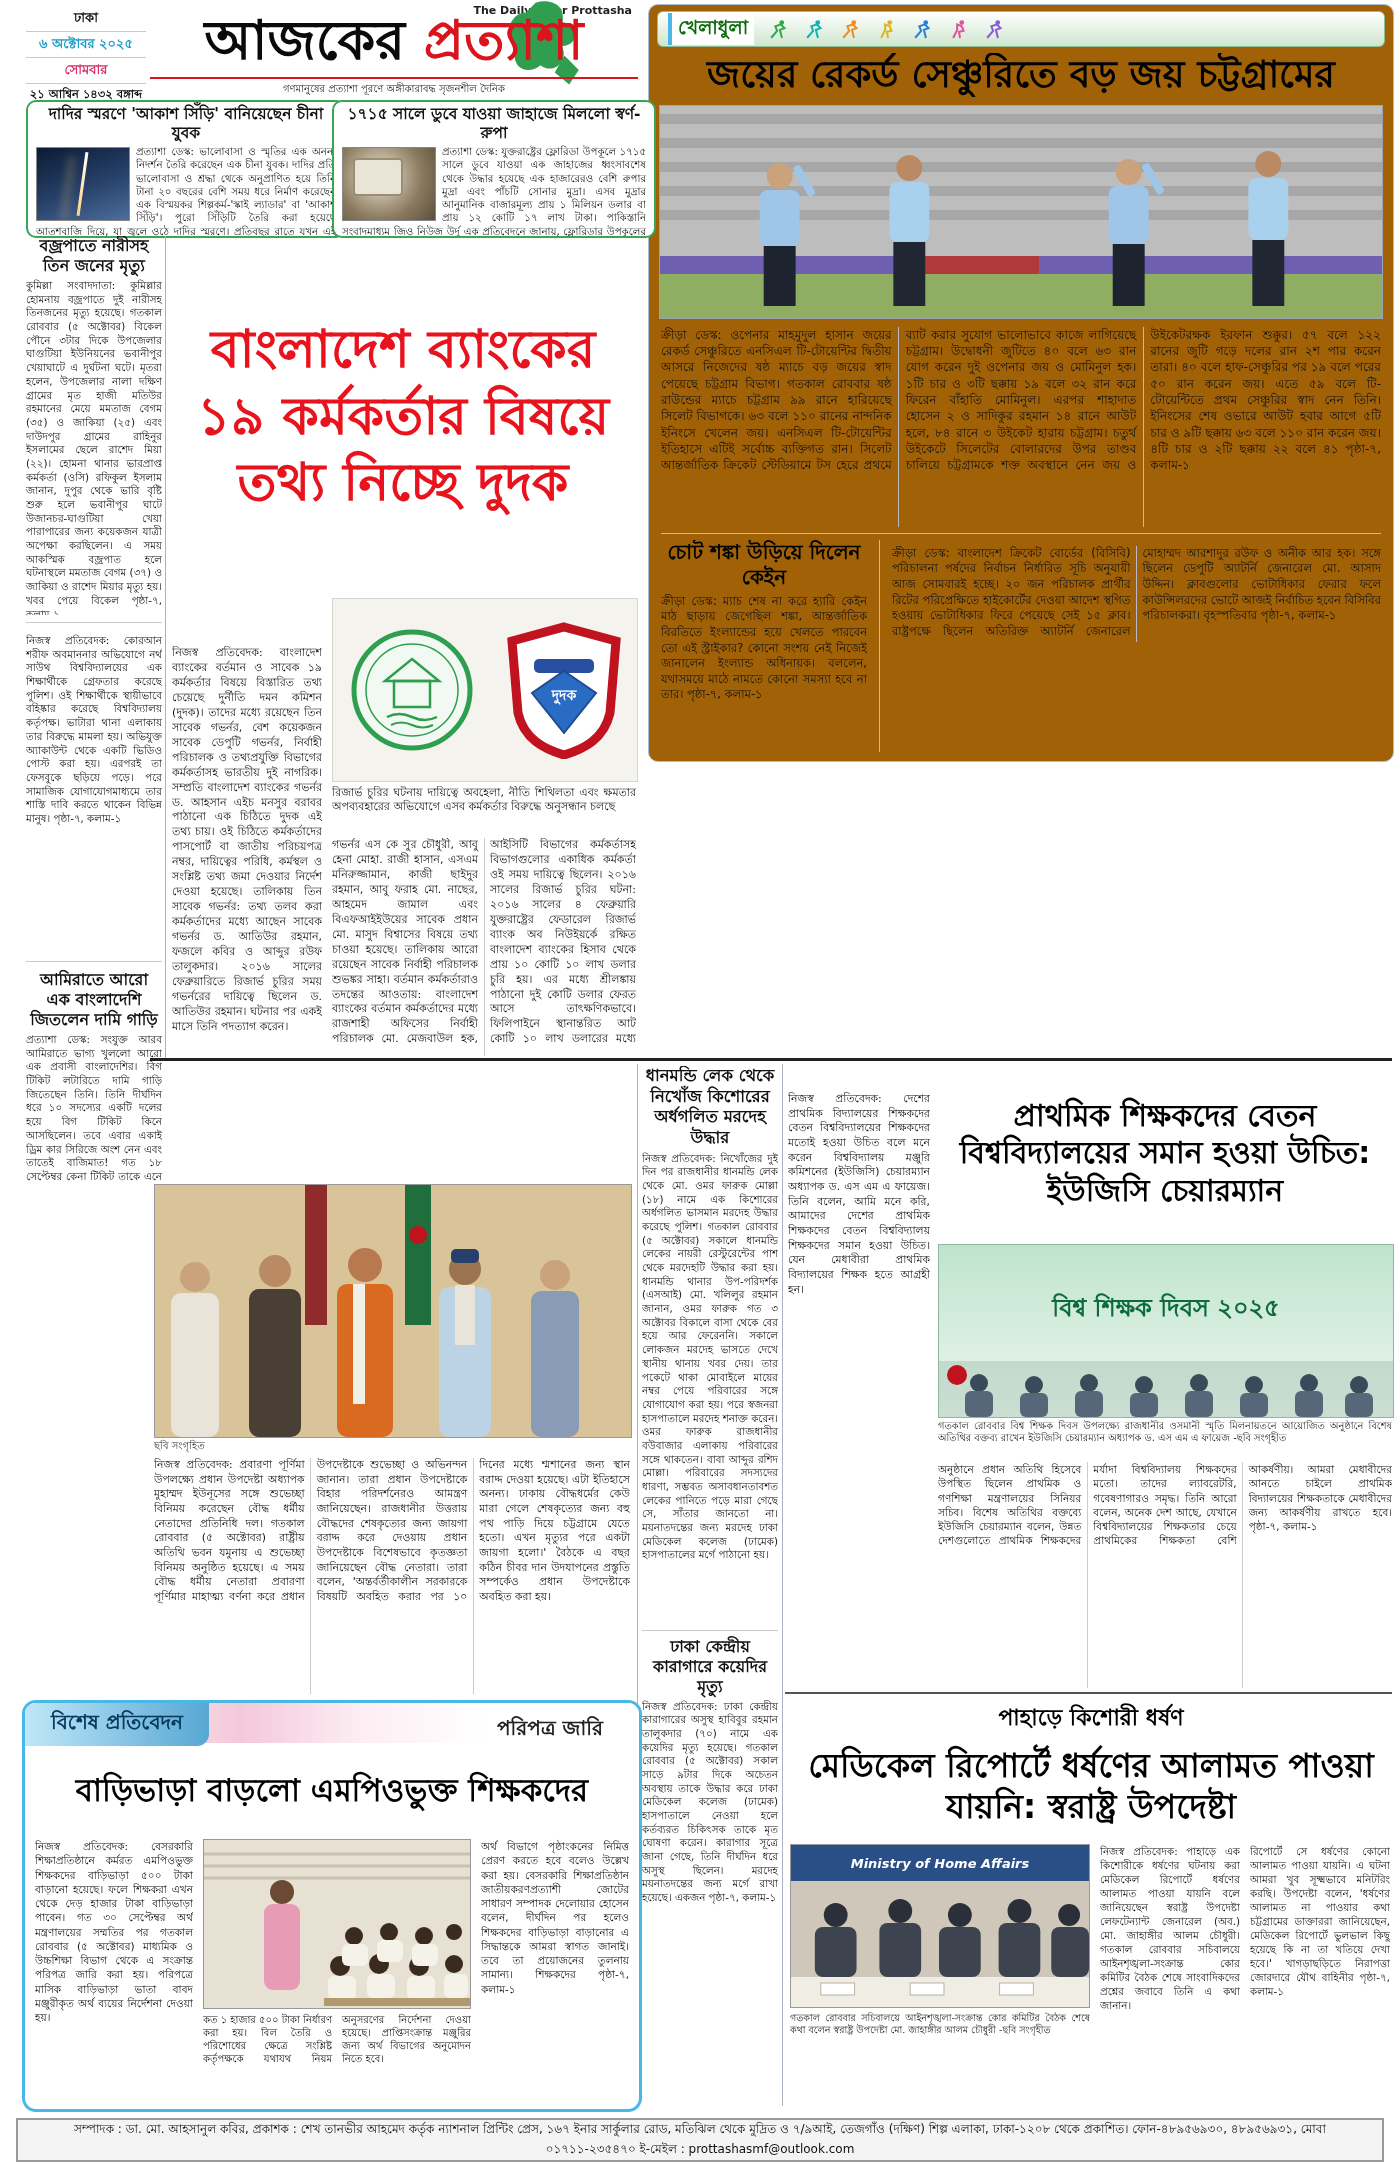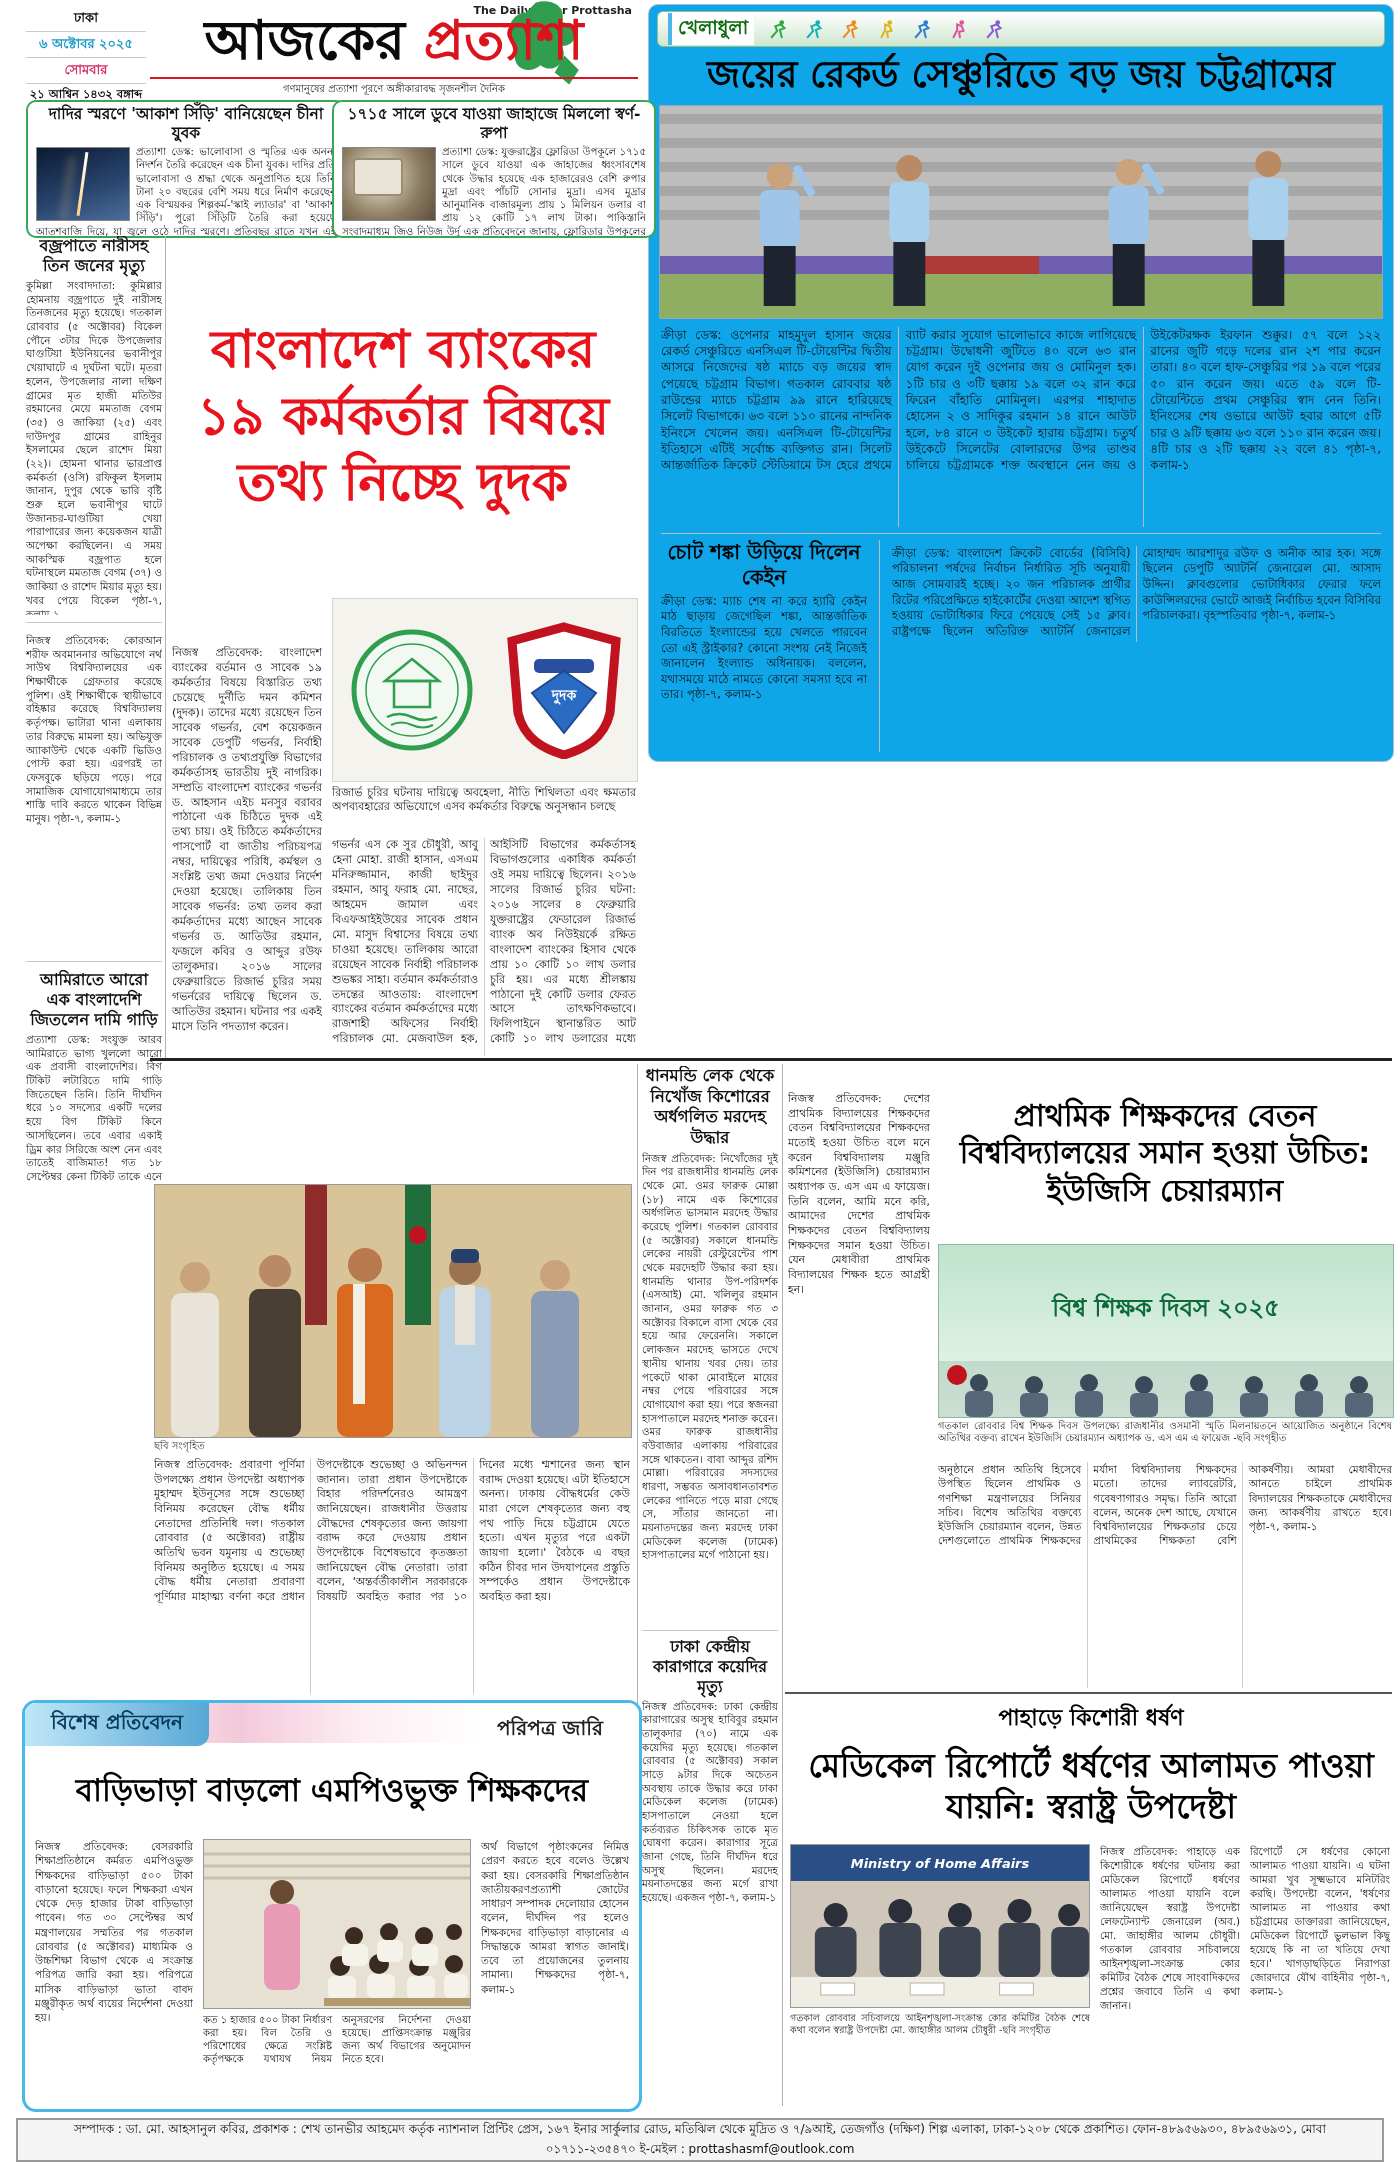--- a/index.html
+++ b/index.html
@@ -18,21 +18,21 @@
   .masthead{left:150px;top:0;width:488px;height:98px;}
   .m-eng{position:absolute;right:6px;top:4px;font-size:11px;font-weight:bold;color:#222;}
   .m-name{position:absolute;left:0;top:14px;width:100%;text-align:center;font-weight:800;font-size:54px;line-height:1;}
   .m-black{color:#0a0a0a;}
   .m-redwrap{position:relative;display:inline-block;}
   .m-map{position:absolute;right:-14px;top:-16px;width:96px;height:96px;z-index:0;}
   .m-red{position:relative;z-index:1;color:#d9141c;}
   .m-tag{position:absolute;left:0;bottom:0;width:100%;text-align:center;font-size:10px;color:#222;
          border-top:2px solid #d9141c;padding-top:2px;}
   
-  .sports{left:648px;top:4px;width:744px;height:756px;background:#0ea5e9;border:1px solid #a9bcd8;border-radius:10px;}
+  .sports{left:648px;top:4px;width:744px;height:756px;background:#a16207;border:1px solid #a9bcd8;border-radius:10px;}
   .s-head{margin:6px 8px 0 8px;height:34px;background:linear-gradient(#ffffff,#cfe6cf);border:1px solid #8fc08f;
           border-radius:6px;display:flex;align-items:center;gap:14px;padding:0 10px;}
   .s-label{font-size:19px;font-weight:800;color:#0c6a0c;background:#fff;padding:0 6px;border-left:4px solid #49b8e8;}
   .sicon{width:22px;height:22px;display:block;}
   .ic1{color:#2faa44}.ic2{color:#0fb3b3}.ic3{color:#f08a1e}.ic4{color:#e0b31e}.ic5{color:#2a7fd4}.ic6{color:#e0529c}.ic7{color:#8a5bd6}
   .s-hl{margin-top:6px;font-size:37px;line-height:1.18;}
   .s-photo{position:relative;margin:8px 10px;height:212px;border:1px solid #9aa4b2;overflow:hidden;background:#b9b9b9;}
   .s-body{margin:4px 12px;height:200px;column-count:3;column-gap:14px;column-rule:1px solid #b9b9c9;font-size:12px;}
   .s-sub{margin:6px 12px 0 12px;display:flex;gap:12px;border-top:1px solid #b9b9c9;padding-top:6px;height:212px;}
   .kane{width:206px;}

